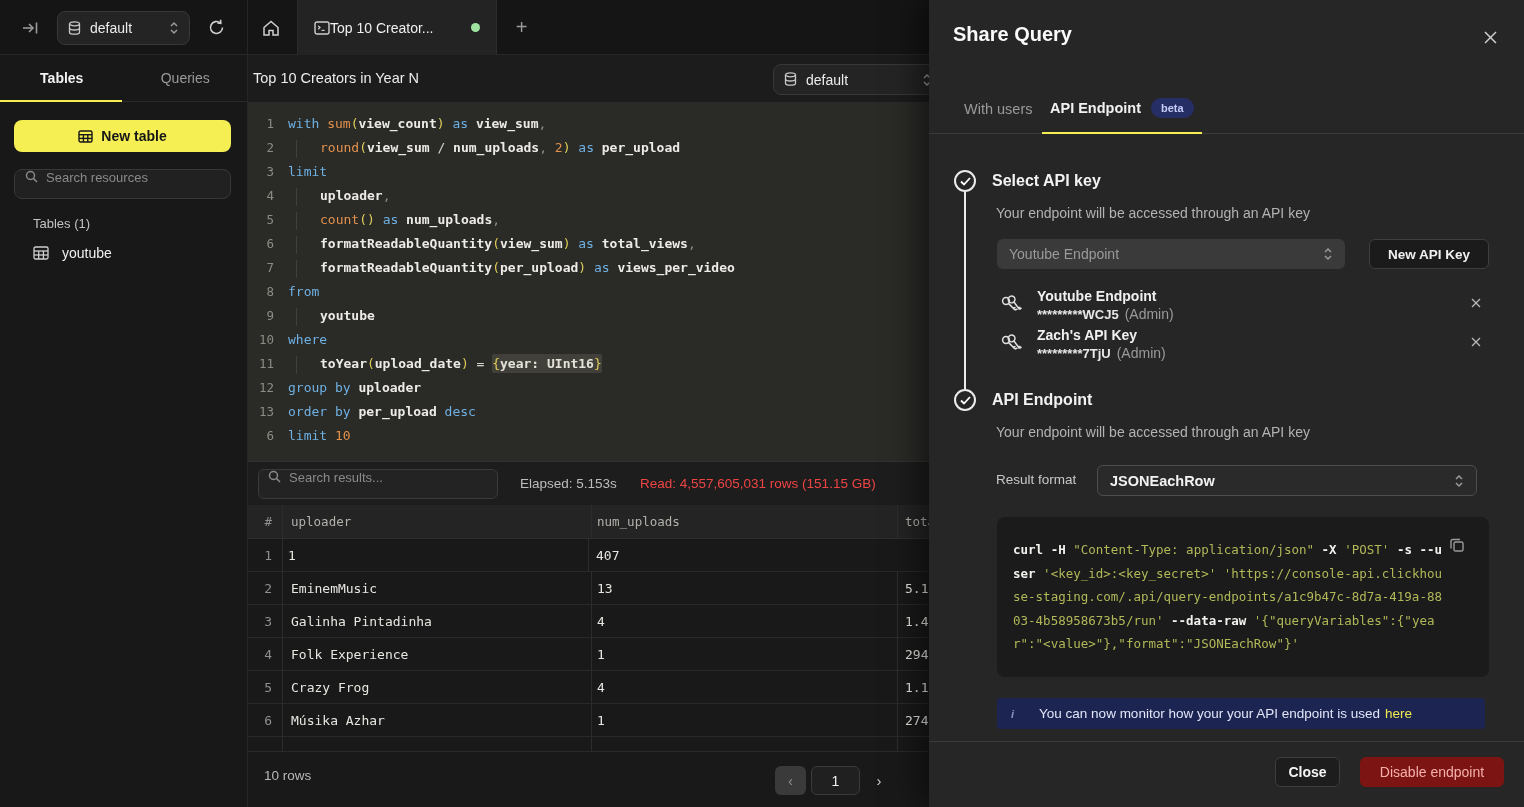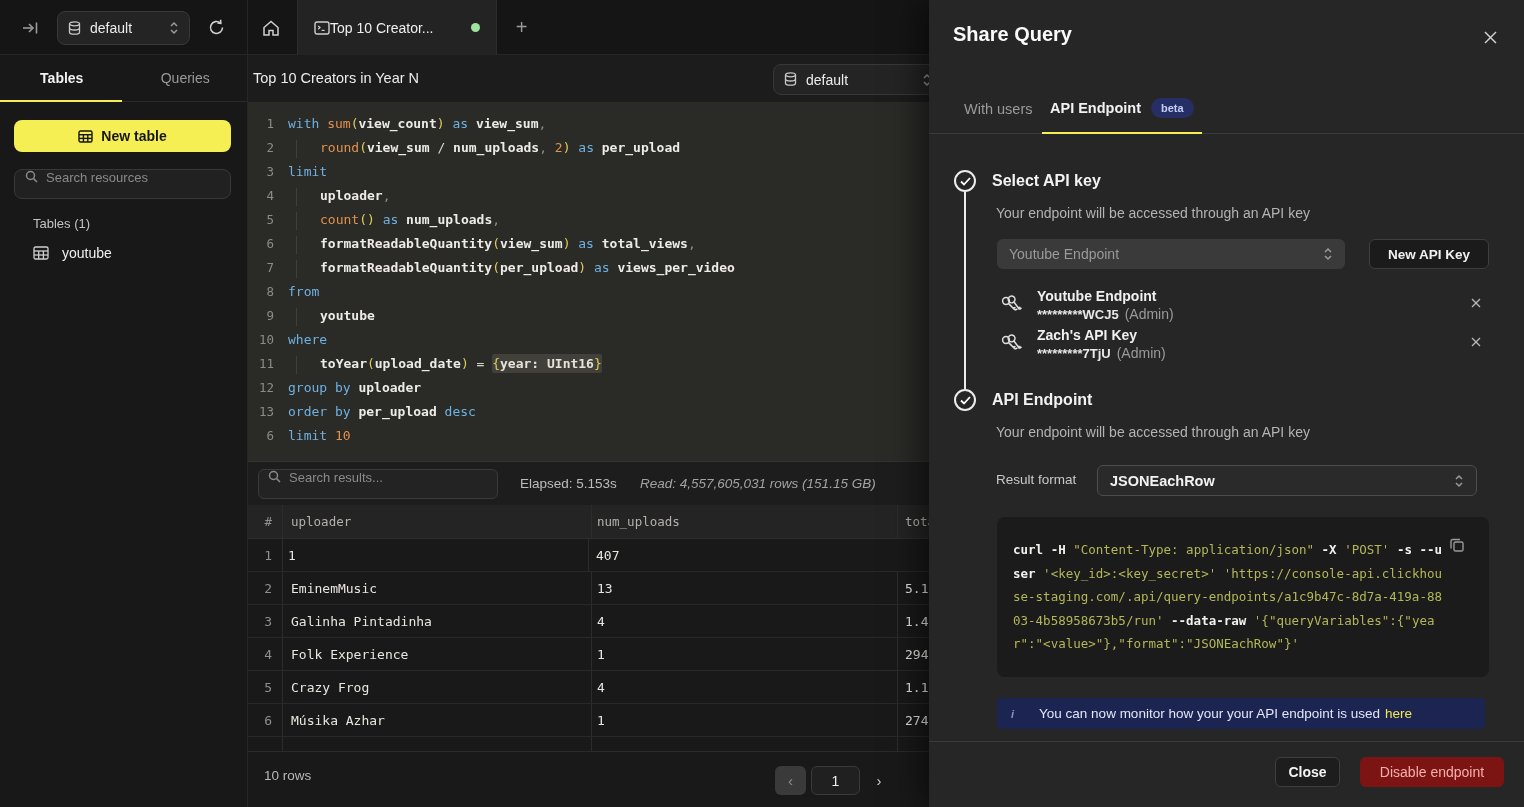--- a/index.html
+++ b/index.html
@@ -55,21 +55,21 @@
   .tk-op { color:#d8d6cc; }
   .tk-pl { color:#d8d6cc; }
   .prm { background:#41403a; border-radius:2px; padding:2px 0; }
   .prm .inner { color:#e6e4da; font-weight:bold; }
 
   #results-toolbar { position:absolute; left:0; top:406px; width:100%; height:44px; background:#1d1d1d; border-top:1px solid #323230; }
   #search-results { position:absolute; left:10px; top:7px; width:240px; height:30px; background:#232323; border:1px solid #3a3a3a; border-radius:6px; display:flex; align-items:flex-start; padding:0 9px; gap:8px; }
   #search-results input { background:transparent; border:none; outline:none; color:#cfcfcf; font-size:13px; width:100%; font-family:"Liberation Sans", sans-serif; }
   #search-results input::placeholder { color:#8a8a8a; }
   #elapsed-text { position:absolute; left:272px; top:14px; font-size:13.5px; color:#bdbdbd; }
-  #read-text { position:absolute; left:392px; top:14px; font-size:13.5px; color:#a3a3a3;font-style:italic; }
+  #read-text { position:absolute; left:392px; top:14px; font-size:13.5px; color:#ef4444; }
 
   #results-table { position:absolute; left:0; top:450px; width:740px; }
   #thead { display:flex; height:34px; background:#242424; border-bottom:1px solid #2e2e2e; align-items:center;
     font-family:"DejaVu Sans Mono", monospace; font-size:12.5px; color:#b3b1aa; }
   .trow { display:flex; height:33px; background:#191919; border-bottom:1px solid #292929; align-items:center;
     font-family:"DejaVu Sans Mono", monospace; font-size:13px; color:#e8e6e0; }
   .c-num { width:35px; flex:none; text-align:right; padding-right:10px; color:#8f8f8f; border-right:1px solid #2c2c2c; height:100%; display:flex; align-items:center; justify-content:flex-end; }
   .c-upl { width:309px; flex:none; padding-left:8px; border-right:1px solid #2c2c2c; height:100%; display:flex; align-items:center; position:relative; }
   .c-cnt { width:306px; flex:none; padding-left:5px; border-right:1px solid #2c2c2c; height:100%; display:flex; align-items:center; }
   .c-tot { width:90px; flex:none; padding-left:7px; height:100%; display:flex; align-items:center; }

